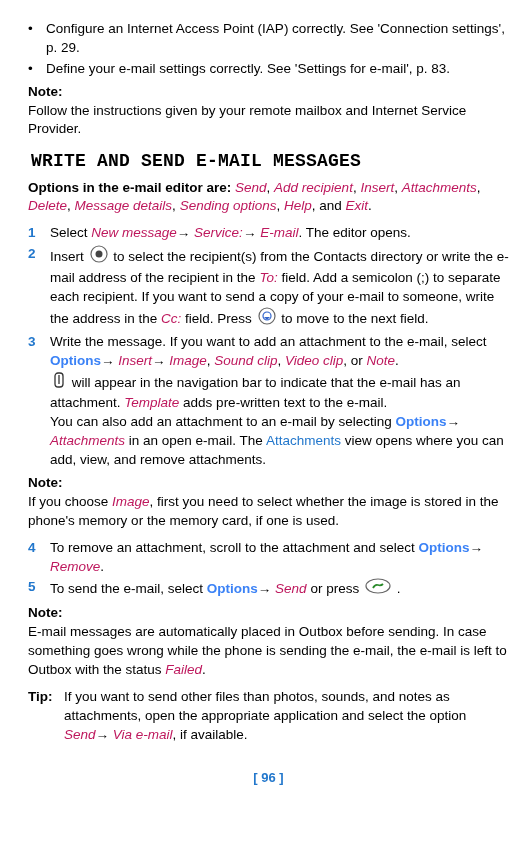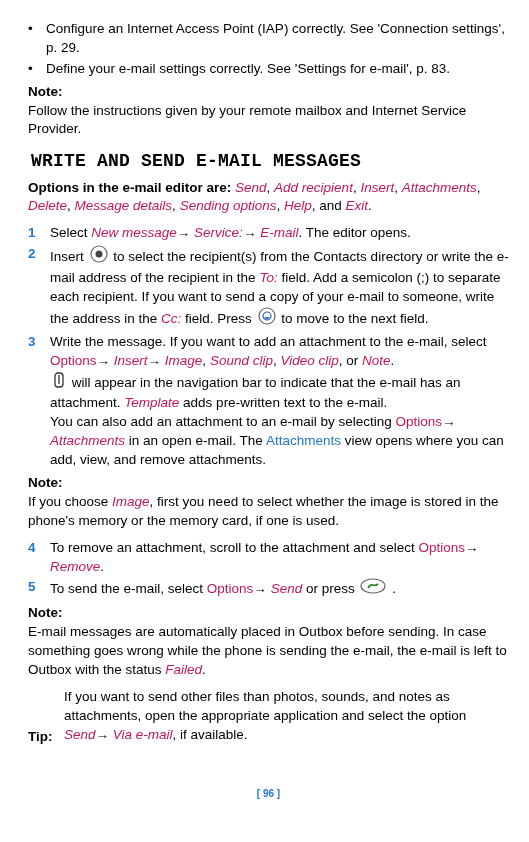--- a/index.html
+++ b/index.html
@@ -37,21 +37,20 @@
       flex: 1;
     }
     .tip-block {
       display: flex;
       margin-top: 8px;
     }
     .tip-label {
       font-weight: bold;
       width: 36px;
       flex-shrink: 0;
-      margin-top: 40px;
     }
     h2 {
       font-size: 18px;
       font-weight: bold;
       margin: 10px 0 4px 3px;
       letter-spacing: 0.2px;
       font-family: Liberation Mono, monospace;
     }
     .options-line {
       margin-bottom: 8px;
@@ -61,22 +60,22 @@
       text-align: center;
     }
     .blue {
       color: #2277cc;
     }
     .blue-italic {
       color: #be185d;
       font-style: italic;
     }
     .blue-bold {
-      color: #be185d;
-      font-weight: normal;
+      color: #3b82f6;
+      font-weight: bold;
     }
     .step {
       display: flex;
       margin-bottom: 2px;
     }
     .step-num {
       color: #2277cc;
       font-weight: bold;
       width: 22px;
       flex-shrink: 0;
@@ -99,22 +98,22 @@
     }
     .icon-attach {
       display: inline-block;
       vertical-align: middle;
       margin: 0 2px;
     }
     .page-num {
       text-align: center;
       color: #2277cc;
       font-weight: bold;
-      font-size: 10px;
-      margin-top: 40px;
+      font-size: 13px;
+      margin-top: 24px;
     }
   </style>
 </head>
 <body>
 
 <div class="bullet-item">
   <span class="bullet-dot">•</span>
   <span class="bullet-text">Configure an Internet Access Point (IAP) correctly. See 'Connection settings', p. 29.</span>
 </div>
 <div class="bullet-item">

